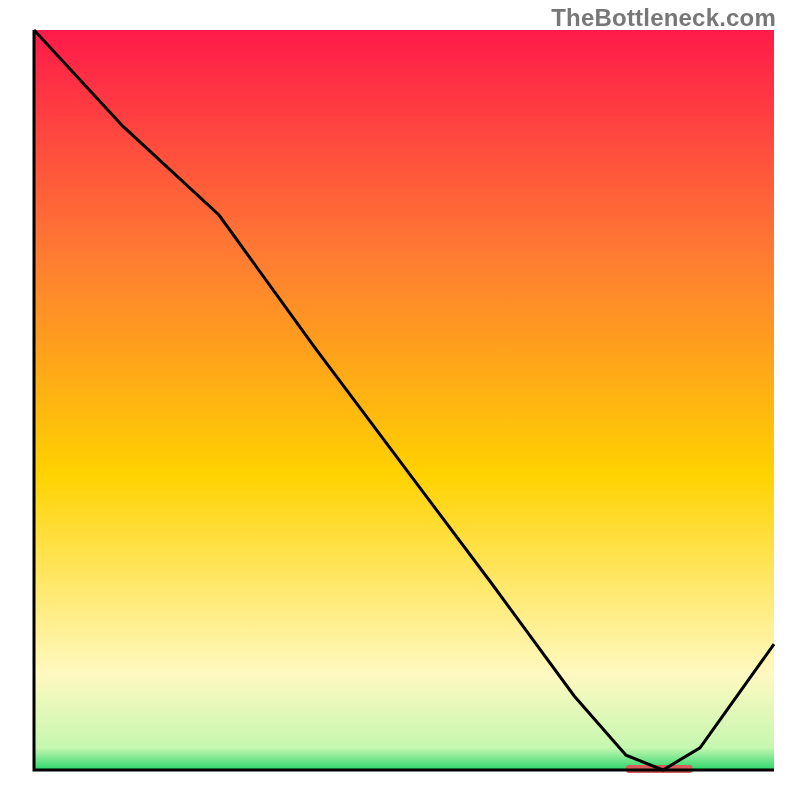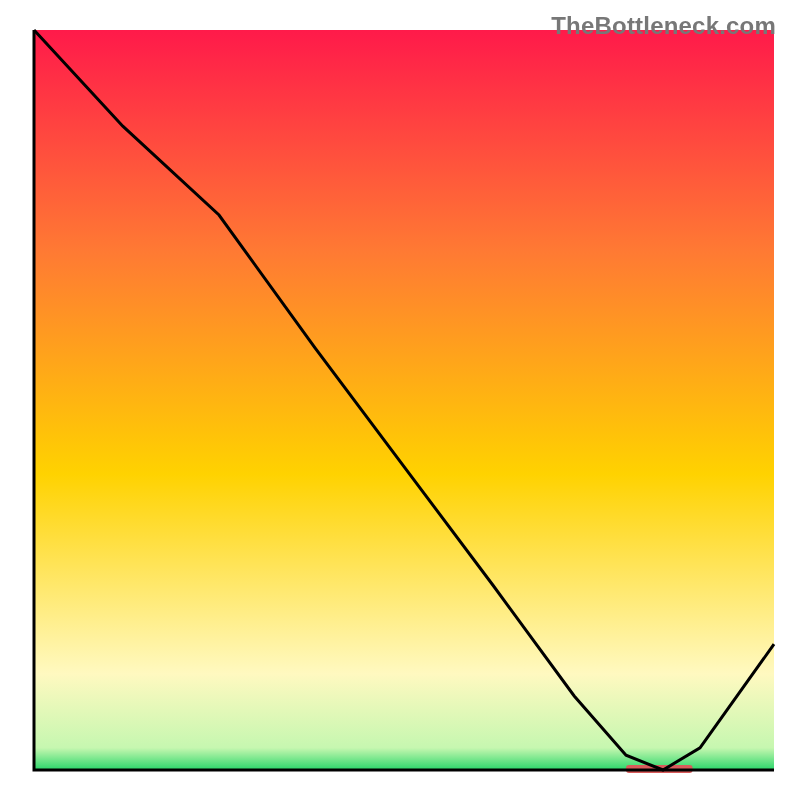--- a/index.html
+++ b/index.html
@@ -1,20 +1,20 @@
 <!DOCTYPE html>
 <html><head>
 <meta charset="utf-8">
 <style>
   * { margin: 0; padding: 0; box-sizing: border-box; }
   html, body { width: 800px; height: 800px; overflow: hidden; background: #fff; font-family: Arial, Helvetica, sans-serif; }
   .wrap { position: relative; width: 800px; height: 800px; }
   .watermark {
     position: absolute;
-    top: 12px;
+    top: 4px;
     right: 24px;
     font-size: 24px;
     font-weight: 600;
     color: #777;
     letter-spacing: 0.2px;
   }
   .axis-line { stroke: #000; stroke-width: 3; fill: none; }
   .curve { stroke: #000; stroke-width: 3; fill: none; }
   .marker-box { fill: #d95b5b; }
 </style>

